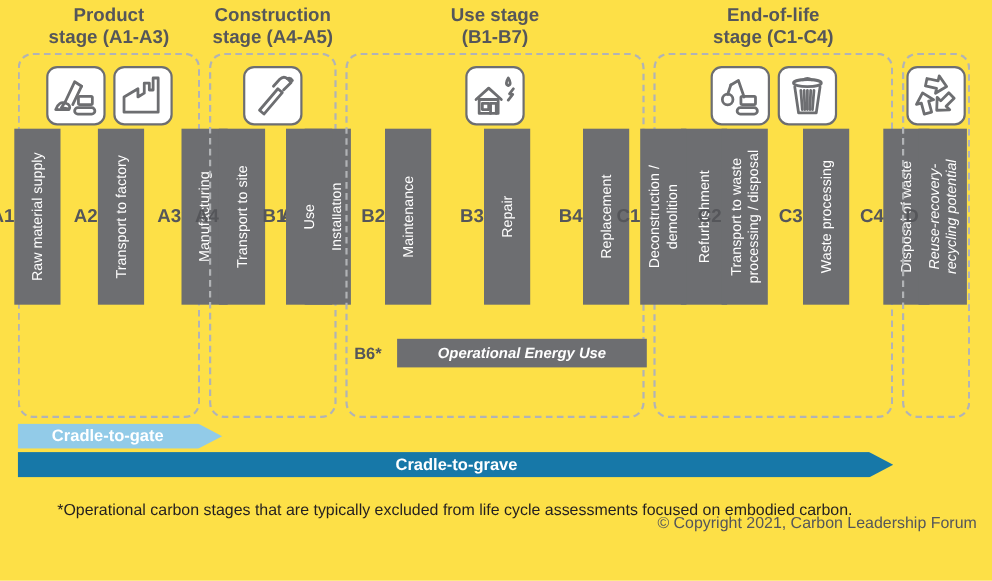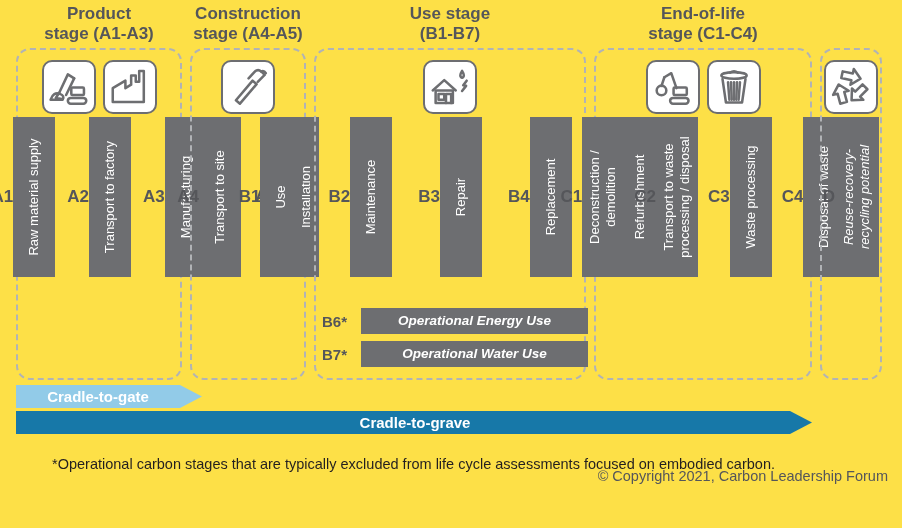--- a/index.html
+++ b/index.html
@@ -175,24 +175,20 @@
         <div class="code">B5</div>
         <div class="bar">
             <span class="lbl">Refurbishment</span>
           </div>
       </div>
     </div>
     <div class="extra-row" style="top:258px;">
       <span class="extra-code">B6*</span>
       <div class="extra-bar">Operational Energy Use</div>
     </div>
-    <div class="extra-row" style="top:291px;">
-      <span class="extra-code">B7*</span>
-      <div class="extra-bar">Operational Water Use</div>
-    </div>
   </div>
 
   <div class="group" style="left:594px;width:218px;">
     <div class="icons-row">
       <div class="icon-box">
         <svg width="46" height="46" viewBox="0 0 40 40">
           <path d="M23 21 L18.5 8 L12.5 11.5"></path>
           <path d="M12.5 11.5 L10 19"></path>
           <circle cx="10" cy="23" r="4.2"></circle>
           <rect x="20.5" y="20.5" width="11.5" height="6.5" rx="1"></rect>

